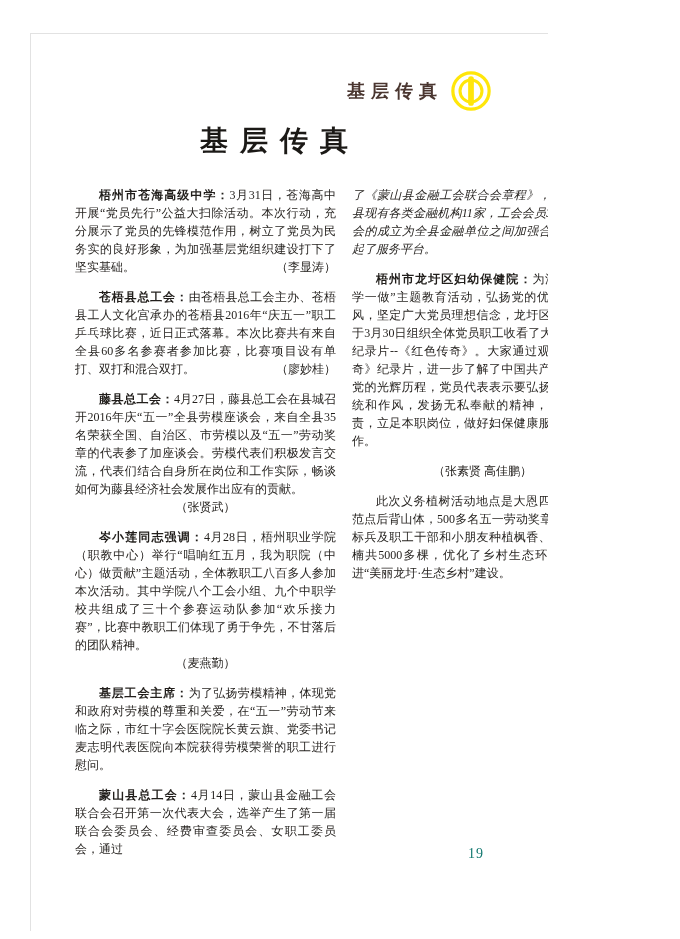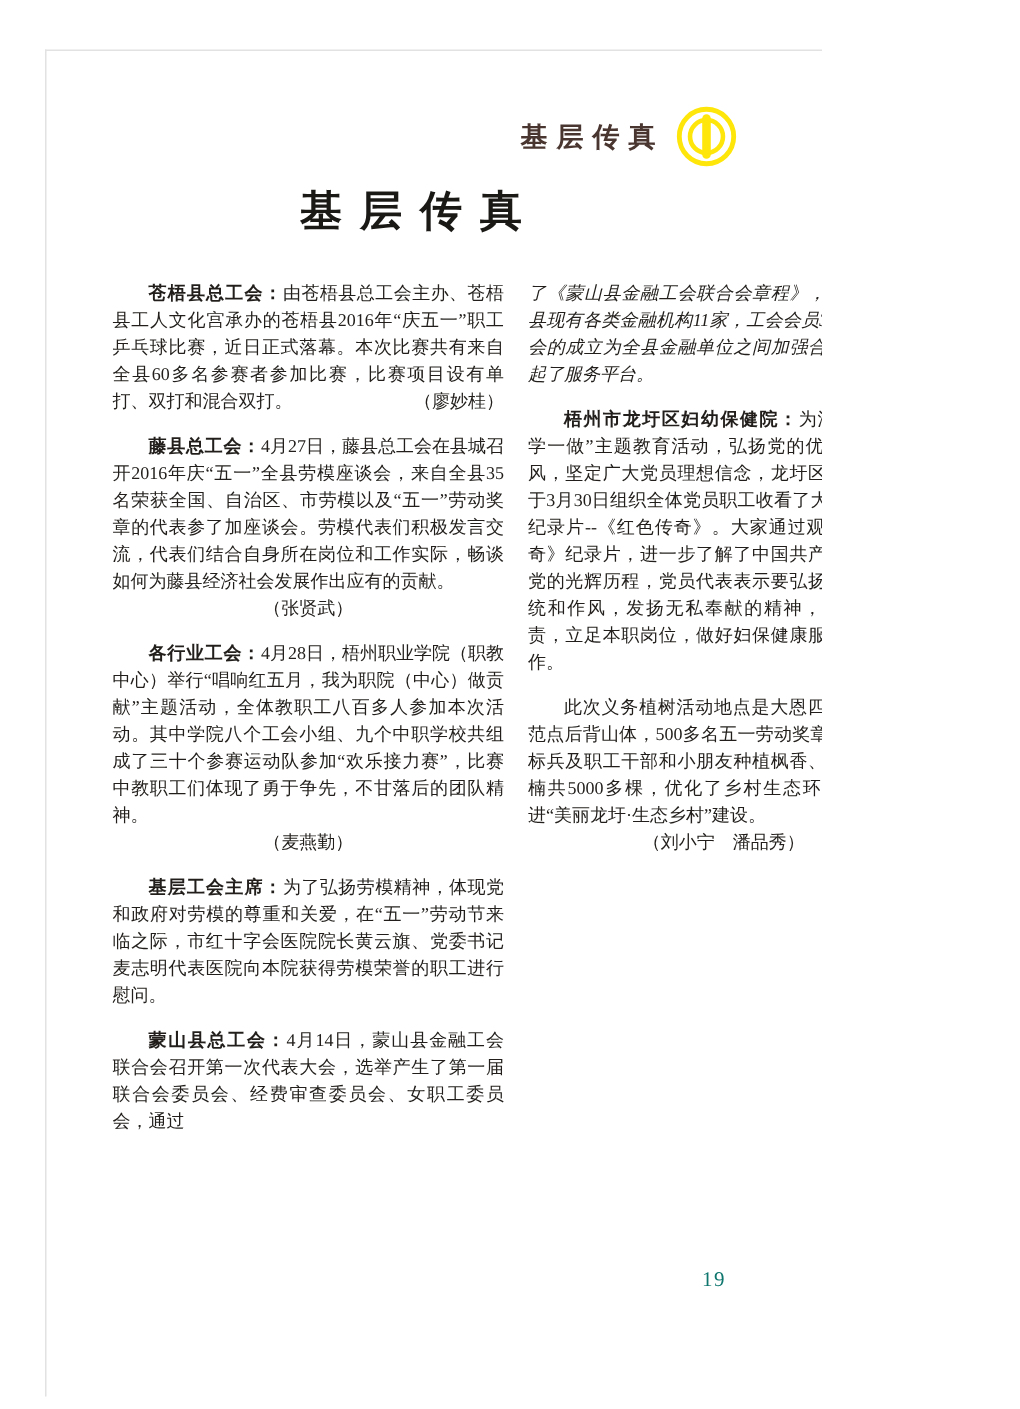--- a/index.html
+++ b/index.html
@@ -84,32 +84,35 @@
       <rect x="19" y="6.5" width="6" height="31" rx="3" fill="var(--logo-yellow,#ffe60a)"></rect>
     </svg>
   </div>
 
   <div class="main-title">基层传真</div>
 
   <div class="columns">
 
     <div class="col">
 
+      <div class="item">
+        <p class="para"><b class="org">梧州市苍海高级中学：</b><span>3月31日，苍海高中开展“党员先行”公益大扫除活动。本次行动，充分展示了党员的先锋模范作用，树立了党员为民务实的良好形象，为加强基层党组织建设打下了坚实基础。</span><span class="sig-inline">（李显涛）</span></p>
+      </div>
 
       <div class="item">
         <p class="para"><b class="org">苍梧县总工会：</b><span>由苍梧县总工会主办、苍梧县工人文化宫承办的苍梧县2016年“庆五一”职工乒乓球比赛，近日正式落幕。本次比赛共有来自全县60多名参赛者参加比赛，比赛项目设有单打、双打和混合双打。</span><span class="sig-inline">（廖妙桂）</span></p>
       </div>
 
       <div class="item">
         <p class="para"><b class="org">藤县总工会：</b><span>4月27日，藤县总工会在县城召开2016年庆“五一”全县劳模座谈会，来自全县35名荣获全国、自治区、市劳模以及“五一”劳动奖章的代表参了加座谈会。劳模代表们积极发言交流，代表们结合自身所在岗位和工作实际，畅谈如何为藤县经济社会发展作出应有的贡献。</span></p>
         <p class="sigline">（张贤武）</p>
       </div>
 
       <div class="item">
-        <p class="para"><b class="org">各行业工会：</b><span>4月28日，梧州职业学院（职教中心）举行“唱响红五月，我为职院（中心）做贡献”主题活动，全体教职工八百多人参加本次活动。其中学院八个工会小组、九个中职学校共组成了三十个参赛运动队参加“欢乐接力赛”，比赛中教职工们体现了勇于争先，不甘落后的团队精神。</span></p>
+        <p class="para"><b class="org">岑小莲同志强调：</b><span>4月28日，梧州职业学院（职教中心）举行“唱响红五月，我为职院（中心）做贡献”主题活动，全体教职工八百多人参加本次活动。其中学院八个工会小组、九个中职学校共组成了三十个参赛运动队参加“欢乐接力赛”，比赛中教职工们体现了勇于争先，不甘落后的团队精神。</span></p>
         <p class="sigline">（麦燕勤）</p>
       </div>
 
       <div class="item">
         <p class="para"><b class="org">基层工会主席：</b><span>为了弘扬劳模精神，体现党和政府对劳模的尊重和关爱，在“五一”劳动节来临之际，市红十字会医院院长黄云旗、党委书记麦志明代表医院向本院获得劳模荣誉的职工进行慰问。</span></p>
       </div>
 
       <div class="item">
         <p class="para"><b class="org">蒙山县总工会：</b><span>4月14日，蒙山县金融工会联合会召开第一次代表大会，选举产生了第一届联合会委员会、经费审查委员会、女职工委员会，通过</span></p>
       </div>
@@ -120,25 +123,25 @@
 
       <div class="item">
         <p class="para noindent"><span>了《蒙山县金融工会联合会章程》，据悉，蒙山县现有各类金融机构11家，工会会员396人，联合会的成立为全县金融单位之间加强合作、交流搭起了服务平台。</span><span class="sig-inline">（覃福宝）</span></p>
       </div>
 
       <div class="item">
         <p class="para"><b class="org">梧州市龙圩区妇幼保健院：</b><span>为深入开展“两学一做”主题教育活动，弘扬党的优良传统和作风，坚定广大党员理想信念，龙圩区妇幼保健院于3月30日组织全体党员职工收看了大型党员教育纪录片--《红色传奇》。大家通过观看《红色传奇》纪录片，进一步了解了中国共产党建党史和党的光辉历程，党员代表表示要弘扬党的优良传统和作风，发扬无私奉献的精神，认真履职尽责，立足本职岗位，做好妇保健康服务的各项工作。</span><span class="sig-inline">（钟益）</span></p>
       </div>
 
       <div class="item">
+        <p class="sigline">（张素贤 高佳鹏）</p>
       </div>
 
       <div class="item">
         <p class="para"><span>此次义务植树活动地点是大恩四龙自然村示范点后背山体，500多名五一劳动奖章、五一巾帼标兵及职工干部和小朋友种植枫香、沉香、火力楠共5000多棵，优化了乡村生态环境，扎实推进“美丽龙圩·生态乡村”建设。</span></p>
-        <p class="sigline">（刘小宁　潘品秀）</p>
       </div>
 
     </div>
 
   </div>
 
   <div class="page-number">19</div>
 
 </div>
 

